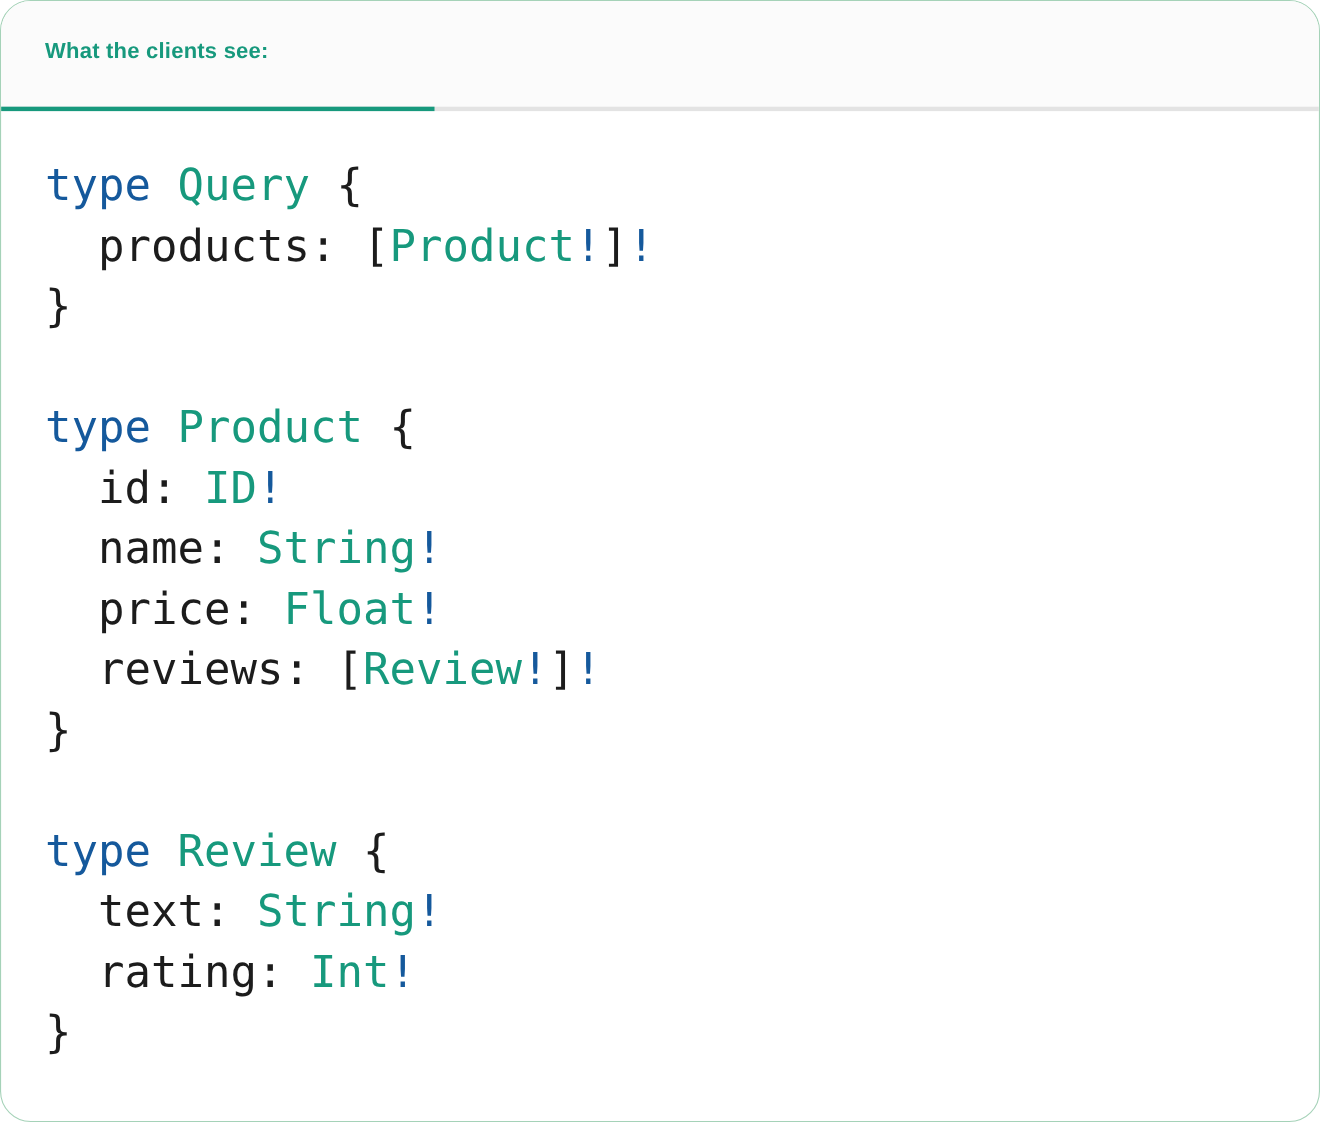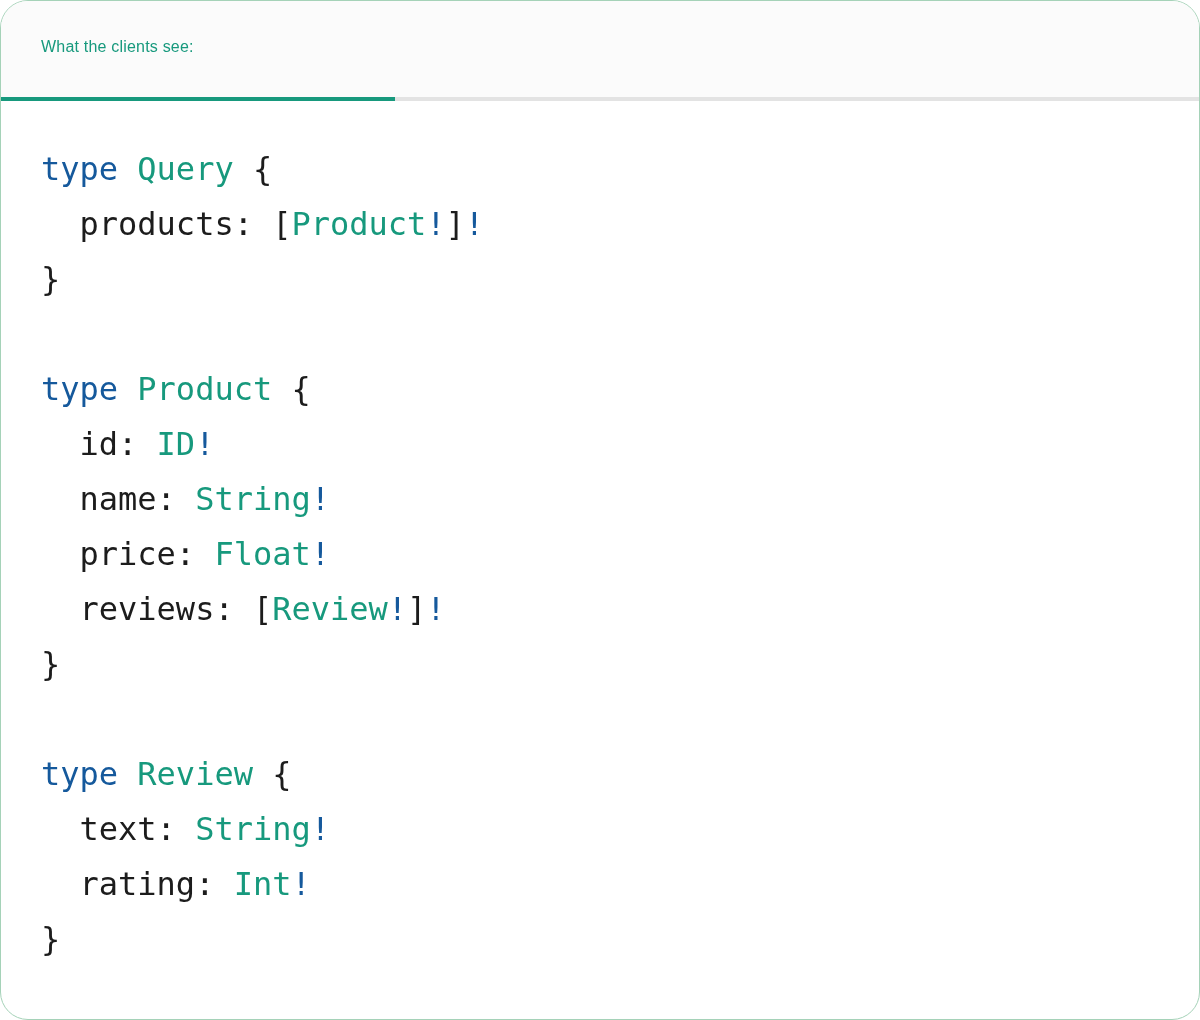--- a/index.html
+++ b/index.html
@@ -38,31 +38,31 @@
     margin-bottom:-4px;
     display:flex;
     align-items:center;
     padding-left:40px;
     border-bottom:4px solid var(--green);
     cursor:pointer;
     background:transparent;
   }
   .tab-label{
     color:var(--green);
-    font-size:16px;
-    font-weight:400;
+    font-size:20px;
+    font-weight:700;
     letter-spacing:0.2px;
     line-height:1;
     padding-bottom:4px;
   }
 
   .code{
     padding:41px 40px 0 40px;
     font-family:"DejaVu Sans Mono","Liberation Mono",monospace;
-    font-size:32px;
+    font-size:40px;
     line-height:55px;
     color:var(--text);
     white-space:pre;
   }
   .code-line{height:55px;}
   .tok-plain{color:var(--text);}
   .tok-kw{color:var(--blue);}
   .tok-type{color:var(--green);}
   .tok-bang{color:var(--blue);}
 </style>

